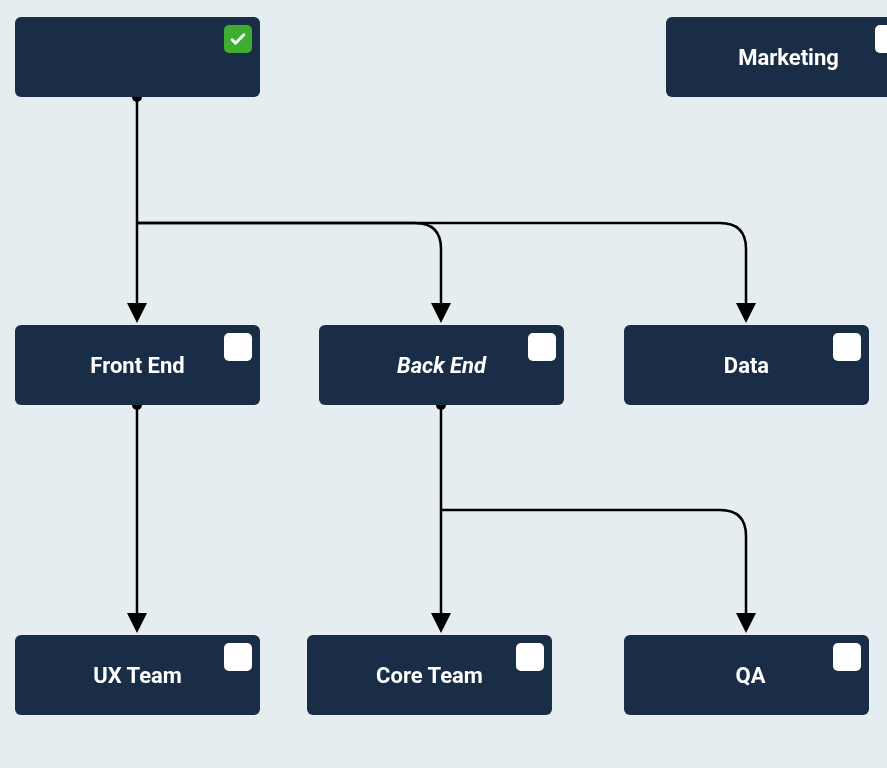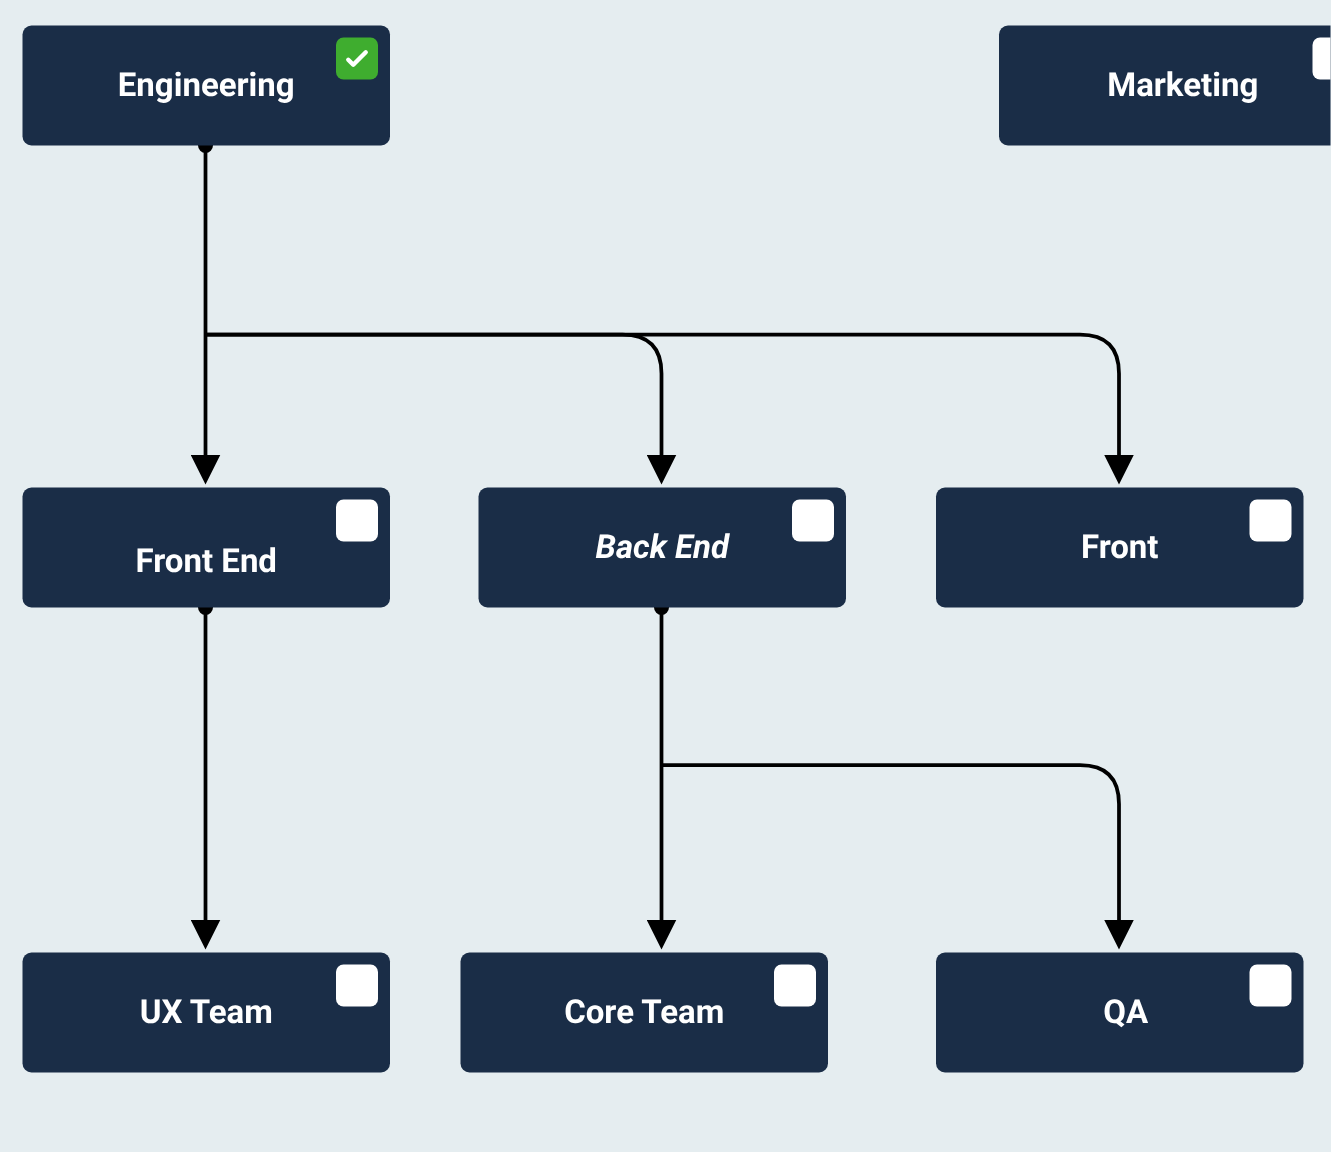--- a/index.html
+++ b/index.html
@@ -88,45 +88,44 @@
   <path d="M137,405 L137,628" stroke="#000" stroke-width="2.5" fill="none" marker-end="url(#arrowhead)"></path>
 
   <circle cx="441" cy="405" r="5" fill="#000"></circle>
 
   <path d="M441,405 L441,628" stroke="#000" stroke-width="2.5" fill="none" marker-end="url(#arrowhead)"></path>
 
   <path d="M441,510 L720,510 Q746,510 746,536 L746,628" stroke="#000" stroke-width="2.5" fill="none" marker-end="url(#arrowhead)"></path>
 </svg>
 
 <div class="node" style="left:15px; top:17px;">
-  <span class="node-label">Engineering</span>
   <span class="checkbox checked">
     <svg viewBox="0 0 24 24">
         <path d="M5 13l4 4L19 7"></path>
       </svg>
   </span>
 </div>
 
 <div class="node" style="left:624px; top:17px;margin-left:42px;">
   <span class="node-label">Marketing</span>
   <span class="checkbox"></span>
 </div>
 
-<div class="node" style="left:15px; top:325px;align-items:flex-end;">
+<div class="node" style="left:15px; top:325px;">
   <span class="node-label">Front End</span>
   <span class="checkbox"></span>
 </div>
 
 <div class="node" style="left:319px; top:325px;font-style:italic;">
   <span class="node-label">Back End</span>
   <span class="checkbox"></span>
 </div>
 
 <div class="node" style="left:624px; top:325px;">
-  <span class="node-label">Front</span>
+  <span class="node-label">Data</span>
   <span class="checkbox"></span>
 </div>
 
 <div class="node" style="left:15px; top:635px;">
   <span class="node-label">UX Team</span>
   <span class="checkbox"></span>
 </div>
 
 <div class="node" style="left:307px; top:635px;">
   <span class="node-label">Core Team</span>

